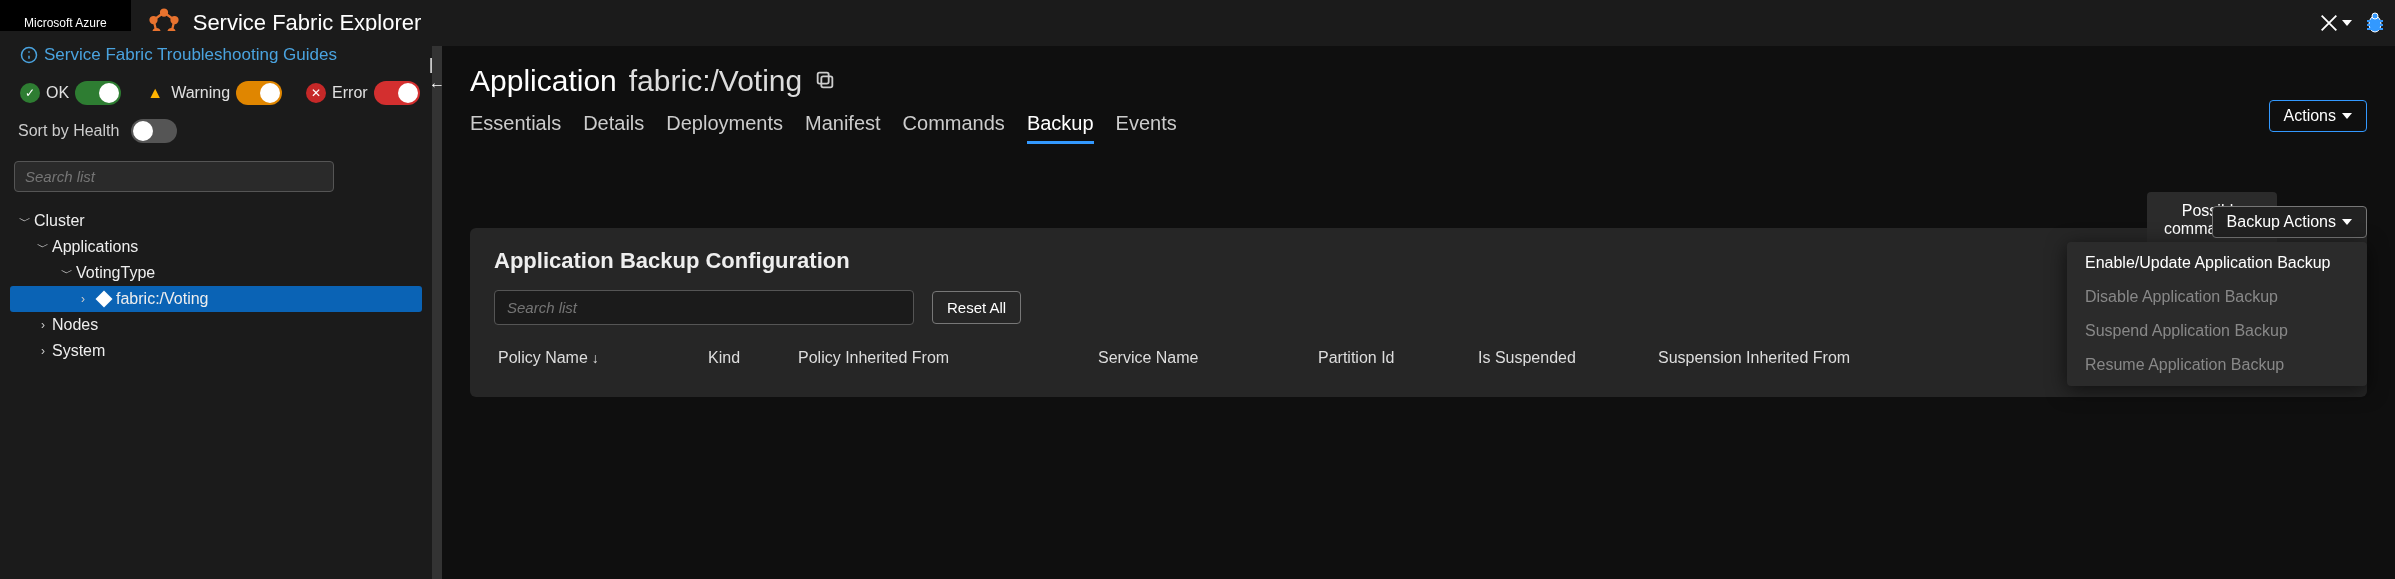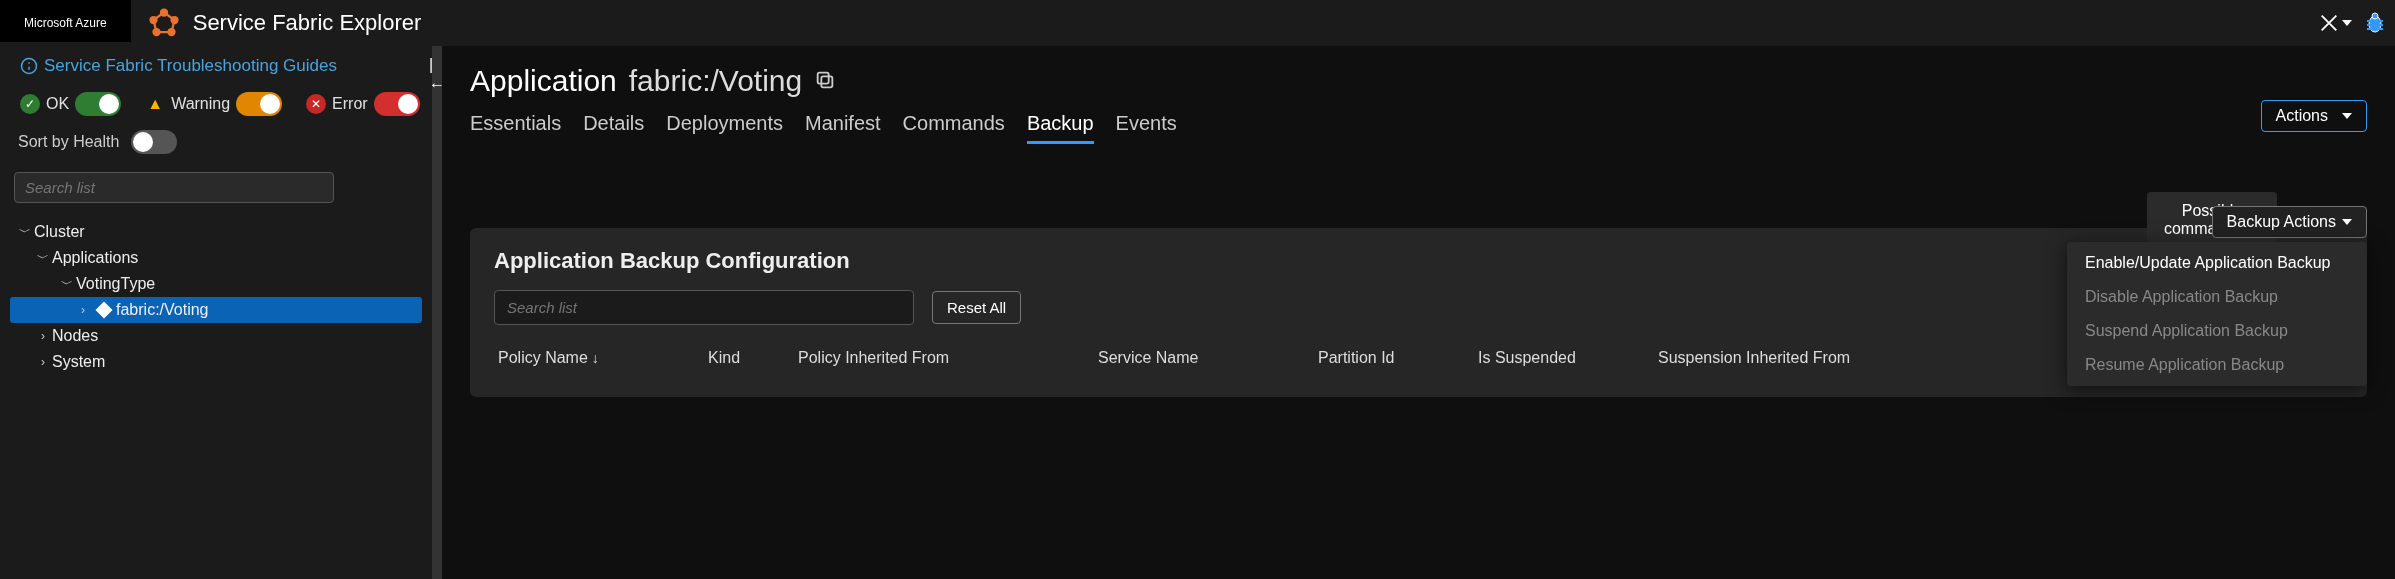--- a/index.html
+++ b/index.html
@@ -14,21 +14,21 @@
   .refresh-area { display: flex; align-items: center; background: #262626; border-radius: 6px; padding: 4px 8px; margin-right: 10px; gap: 10px; }
   .refresh-label { font-size: 16px; }
   .off-box { background: #444; color: #fff; border-radius: 4px; padding: 2px 10px; font-size: 15px; }
   .slider { position: relative; width: 180px; height: 8px; background: #fff; border-radius: 4px; }
   .slider-thumb { position: absolute; right: -2px; top: -7px; width: 22px; height: 22px; background: #0078d4; border-radius: 50%; }
   .fast-box { background: #444; color: #fff; border-radius: 4px; padding: 2px 10px; font-size: 15px; }
   .hdr-icon { width: 40px; height: 40px; display: flex; align-items: center; justify-content: center; cursor: pointer; }
   .hdr-icon svg { stroke: #fff; fill: none; }
 
   
-  .sidebar { position: absolute; left: 0; top: 42px; width: 432px; bottom: 0; background: #1b1b1b; padding: 14px 10px; }
+  .sidebar { position: absolute; left: 0; top: 31px; width: 432px; bottom: 0; background: #1b1b1b; padding: 14px 10px; }
   .ts-link { color: #4aa3df; font-size: 17px; display: flex; align-items: center; gap: 6px; margin-left: 10px; margin-bottom: 16px; }
   .ts-link svg { width: 18px; height: 18px; }
   .health-row { display: flex; gap: 24px; margin-bottom: 14px; margin-left: 10px; }
   .health-item { display: flex; align-items: center; gap: 6px; font-size: 16px; }
   .badge-ok { width: 20px; height: 20px; background: #2e7d32; border-radius: 50%; display:flex;align-items:center;justify-content:center;color:#fff;font-size:12px; }
   .badge-warn { width: 20px; height: 20px; color: #ffb300; display:flex;align-items:center;justify-content:center; }
   .badge-err { width: 20px; height: 20px; background: #c62828; border-radius: 50%; display:flex;align-items:center;justify-content:center;color:#fff;font-size:12px; }
   .toggle { width: 46px; height: 24px; border-radius: 12px; position: relative; }
   .toggle .knob { width: 20px; height: 20px; border-radius: 50%; background: #fff; position: absolute; top: 2px; }
   .tg-green { background: #2e7d32; } .tg-green .knob { right: 2px; }
@@ -53,21 +53,21 @@
 
   
   .main { position: absolute; left: 442px; right: 0; top: 46px; bottom: 0; background: #0f0f0f; padding: 18px 28px; }
   .page-title { font-size: 30px; font-weight: 300; color: #fff; display:flex; align-items:center; gap:12px; }
   .page-title .strong { font-weight:400; }
   .page-title .sub { font-weight:300; color:#ddd; }
   .copy-icon svg { width:22px; height:22px; stroke:#ccc; }
   .tab-row { display: flex; gap: 22px; margin-top: 14px; font-size: 20px; }
   .tab { color: #ccc; padding-bottom: 6px; cursor:pointer; }
   .tab.active { color: #fff; border-bottom: 3px solid #3399ff; }
-  .actions-btn { position: absolute; right: 28px; top: 54px; border: 1px solid #3399ff; color: #fff; background: transparent; padding: 6px 14px; border-radius: 4px; font-size:16px; display:flex; align-items:center; gap:14px; cursor:pointer; }
+  .actions-btn { position: absolute; right: 28px; top: 54px; border: 1px solid #3399ff; color: #fff; background: transparent; padding: 6px 14px; border-radius: 4px; font-size:16px; display:flex; align-items:center; gap:6px; cursor:pointer; }
   .caret-d { width:0;height:0;border-left:5px solid transparent;border-right:5px solid transparent;border-top:6px solid #fff; display:inline-block; }
 
   .tooltip { position: absolute; right: 118px; top: 146px; background: #2b2b2b; color: #fff; padding: 10px 16px; border-radius: 4px; font-size:16px; z-index:5; text-align:center; width:130px; }
 
   .backup-btn-wrap { position:absolute; right:28px; top:160px; z-index:6; }
   .backup-btn { border: 1px solid #777; color: #fff; background: #222; padding: 6px 14px; border-radius: 4px; font-size:16px; display:flex; align-items:center; gap:6px; cursor:pointer; }
   .dropdown { position:absolute; right:0; top:36px; background:#2b2b2b; border-radius:4px; min-width: 300px; padding: 4px 0; box-shadow: 0 4px 20px rgba(0,0,0,0.6); }
   .dropdown-item { padding: 8px 18px; font-size:16px; cursor:pointer; }
   .dropdown-item.enabled { color:#fff; }
   .dropdown-item.disabled { color:#888; }

